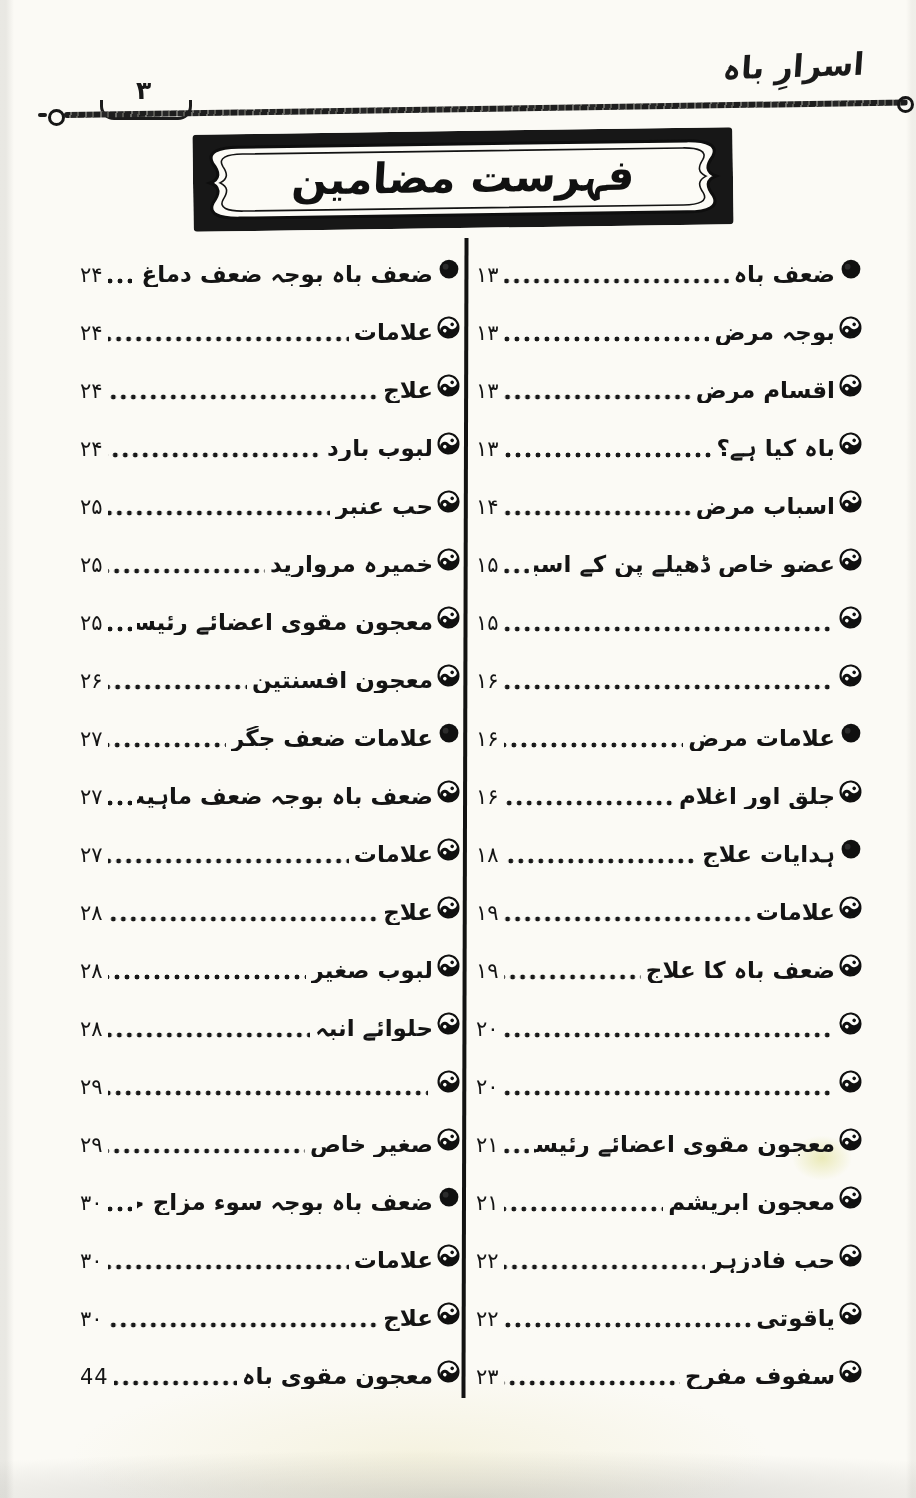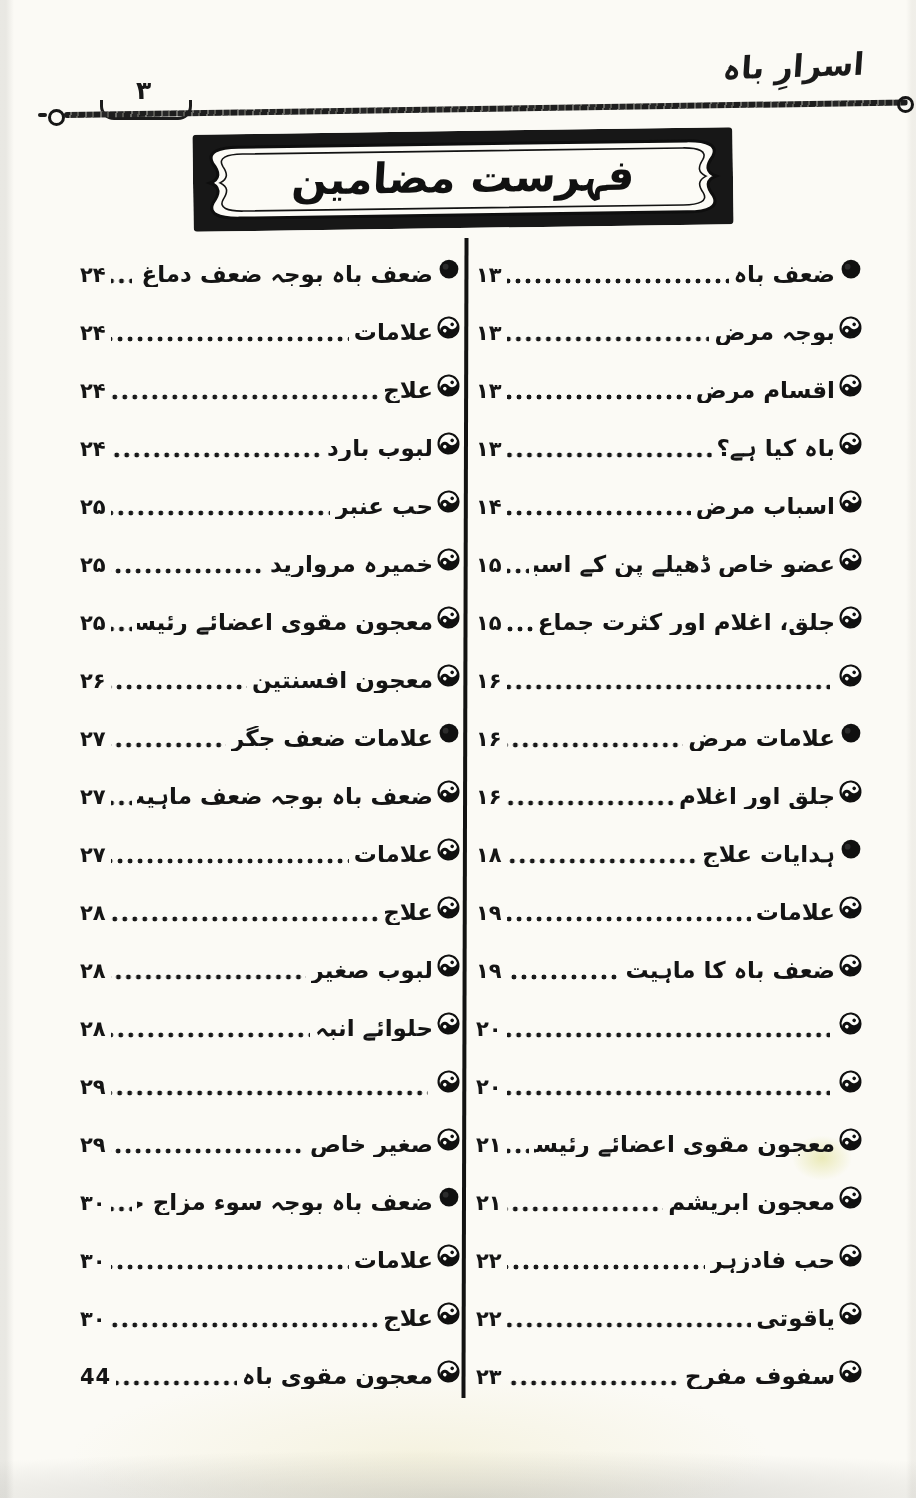--- a/index.html
+++ b/index.html
@@ -79,21 +79,21 @@
     color:#141414;letter-spacing:-0.5px;line-height:1.1;
     overflow:hidden;max-width:78%;
   }
   .leader{
     flex:1 1 10px;min-width:10px;height:8px;margin:0 5px;align-self:flex-end;
     margin-bottom:2px;
     background-image:radial-gradient(circle,#181818 2.2px,transparent 2.7px);
     background-size:10px 8px;background-repeat:repeat-x;background-position:center bottom;
   }
   .pnum{
-    flex:0 0 auto;font-size:21px;font-weight:700;color:#151515;
+    flex:0 0 auto;font-size:21px;font-weight:400;color:#151515;
     margin-bottom:0;letter-spacing:1px;
   }
 </style>
 </head>
 <body>
 
 <div class="page">
 
   <div class="book-title">اسرارِ باہ</div>
   <div class="pageno">۳</div>
@@ -179,21 +179,20 @@
         <span class="leader"></span>
         <span class="pnum">۱۵</span>
       </div>
       <div class="row">
         <span class="bullet"><svg viewBox="0 0 24 24" width="23" height="23" style="transform:rotate(50deg)">
             <circle cx="12" cy="12" r="10.4" fill="#fdfdf9" stroke="#101010" stroke-width="2.2"></circle>
             <path d="M12,2 A10,10 0 0,1 12,22 A5,5 0 0,1 12,12 A5,5 0 0,0 12,2 Z" fill="#101010"></path>
             <circle cx="12" cy="7" r="1.9" fill="#101010"></circle>
             <circle cx="12" cy="17" r="1.9" fill="#fdfdf9"></circle>
           </svg></span>
-        <span class="etext">جلق، اغلام اور کثرت جماع</span>
         <span class="leader"></span>
         <span class="pnum">۱۵</span>
       </div>
       <div class="row">
         <span class="bullet"><svg viewBox="0 0 24 24" width="23" height="23" style="transform:rotate(50deg)">
             <circle cx="12" cy="12" r="10.4" fill="#fdfdf9" stroke="#101010" stroke-width="2.2"></circle>
             <path d="M12,2 A10,10 0 0,1 12,22 A5,5 0 0,1 12,12 A5,5 0 0,0 12,2 Z" fill="#101010"></path>
             <circle cx="12" cy="7" r="1.9" fill="#101010"></circle>
             <circle cx="12" cy="17" r="1.9" fill="#fdfdf9"></circle>
           </svg></span>
@@ -240,21 +239,21 @@
         <span class="leader"></span>
         <span class="pnum">۱۹</span>
       </div>
       <div class="row">
         <span class="bullet"><svg viewBox="0 0 24 24" width="23" height="23" style="transform:rotate(50deg)">
             <circle cx="12" cy="12" r="10.4" fill="#fdfdf9" stroke="#101010" stroke-width="2.2"></circle>
             <path d="M12,2 A10,10 0 0,1 12,22 A5,5 0 0,1 12,12 A5,5 0 0,0 12,2 Z" fill="#101010"></path>
             <circle cx="12" cy="7" r="1.9" fill="#101010"></circle>
             <circle cx="12" cy="17" r="1.9" fill="#fdfdf9"></circle>
           </svg></span>
-        <span class="etext">ضعف باہ کا ماہیت</span>
+        <span class="etext">ضعف باہ کا علاج</span>
         <span class="leader"></span>
         <span class="pnum">۱۹</span>
       </div>
       <div class="row">
         <span class="bullet"><svg viewBox="0 0 24 24" width="23" height="23" style="transform:rotate(50deg)">
             <circle cx="12" cy="12" r="10.4" fill="#fdfdf9" stroke="#101010" stroke-width="2.2"></circle>
             <path d="M12,2 A10,10 0 0,1 12,22 A5,5 0 0,1 12,12 A5,5 0 0,0 12,2 Z" fill="#101010"></path>
             <circle cx="12" cy="7" r="1.9" fill="#101010"></circle>
             <circle cx="12" cy="17" r="1.9" fill="#fdfdf9"></circle>
           </svg></span>

